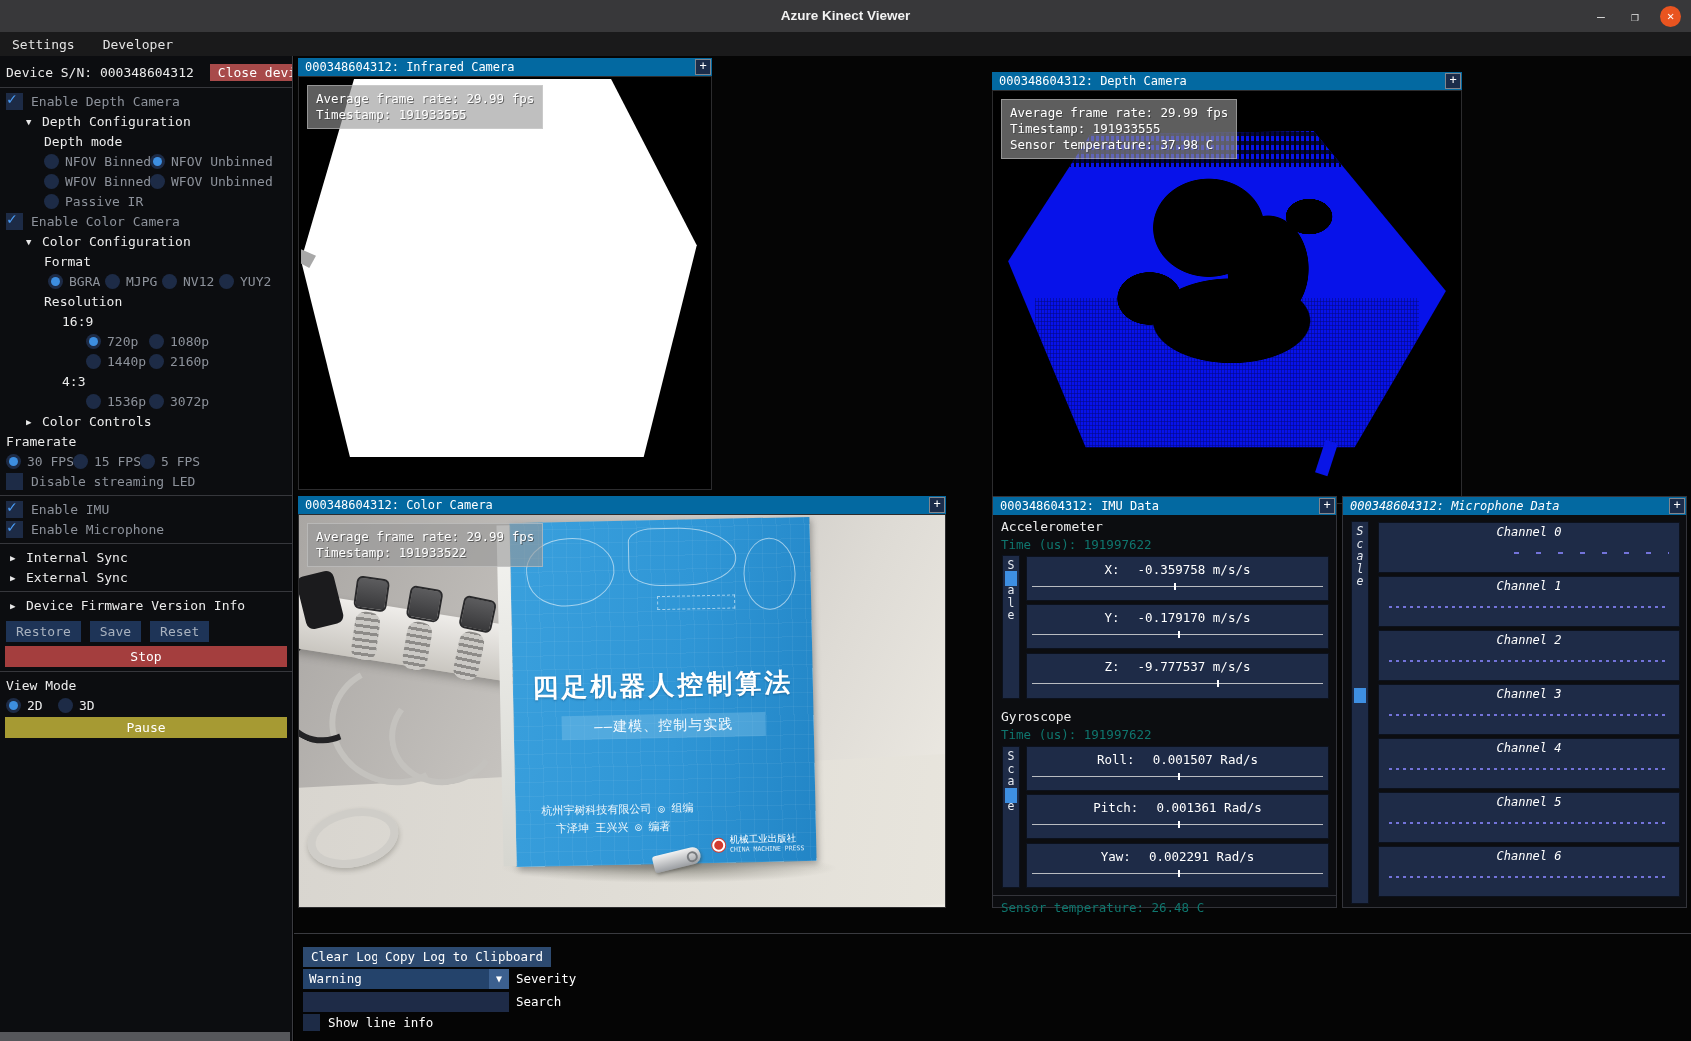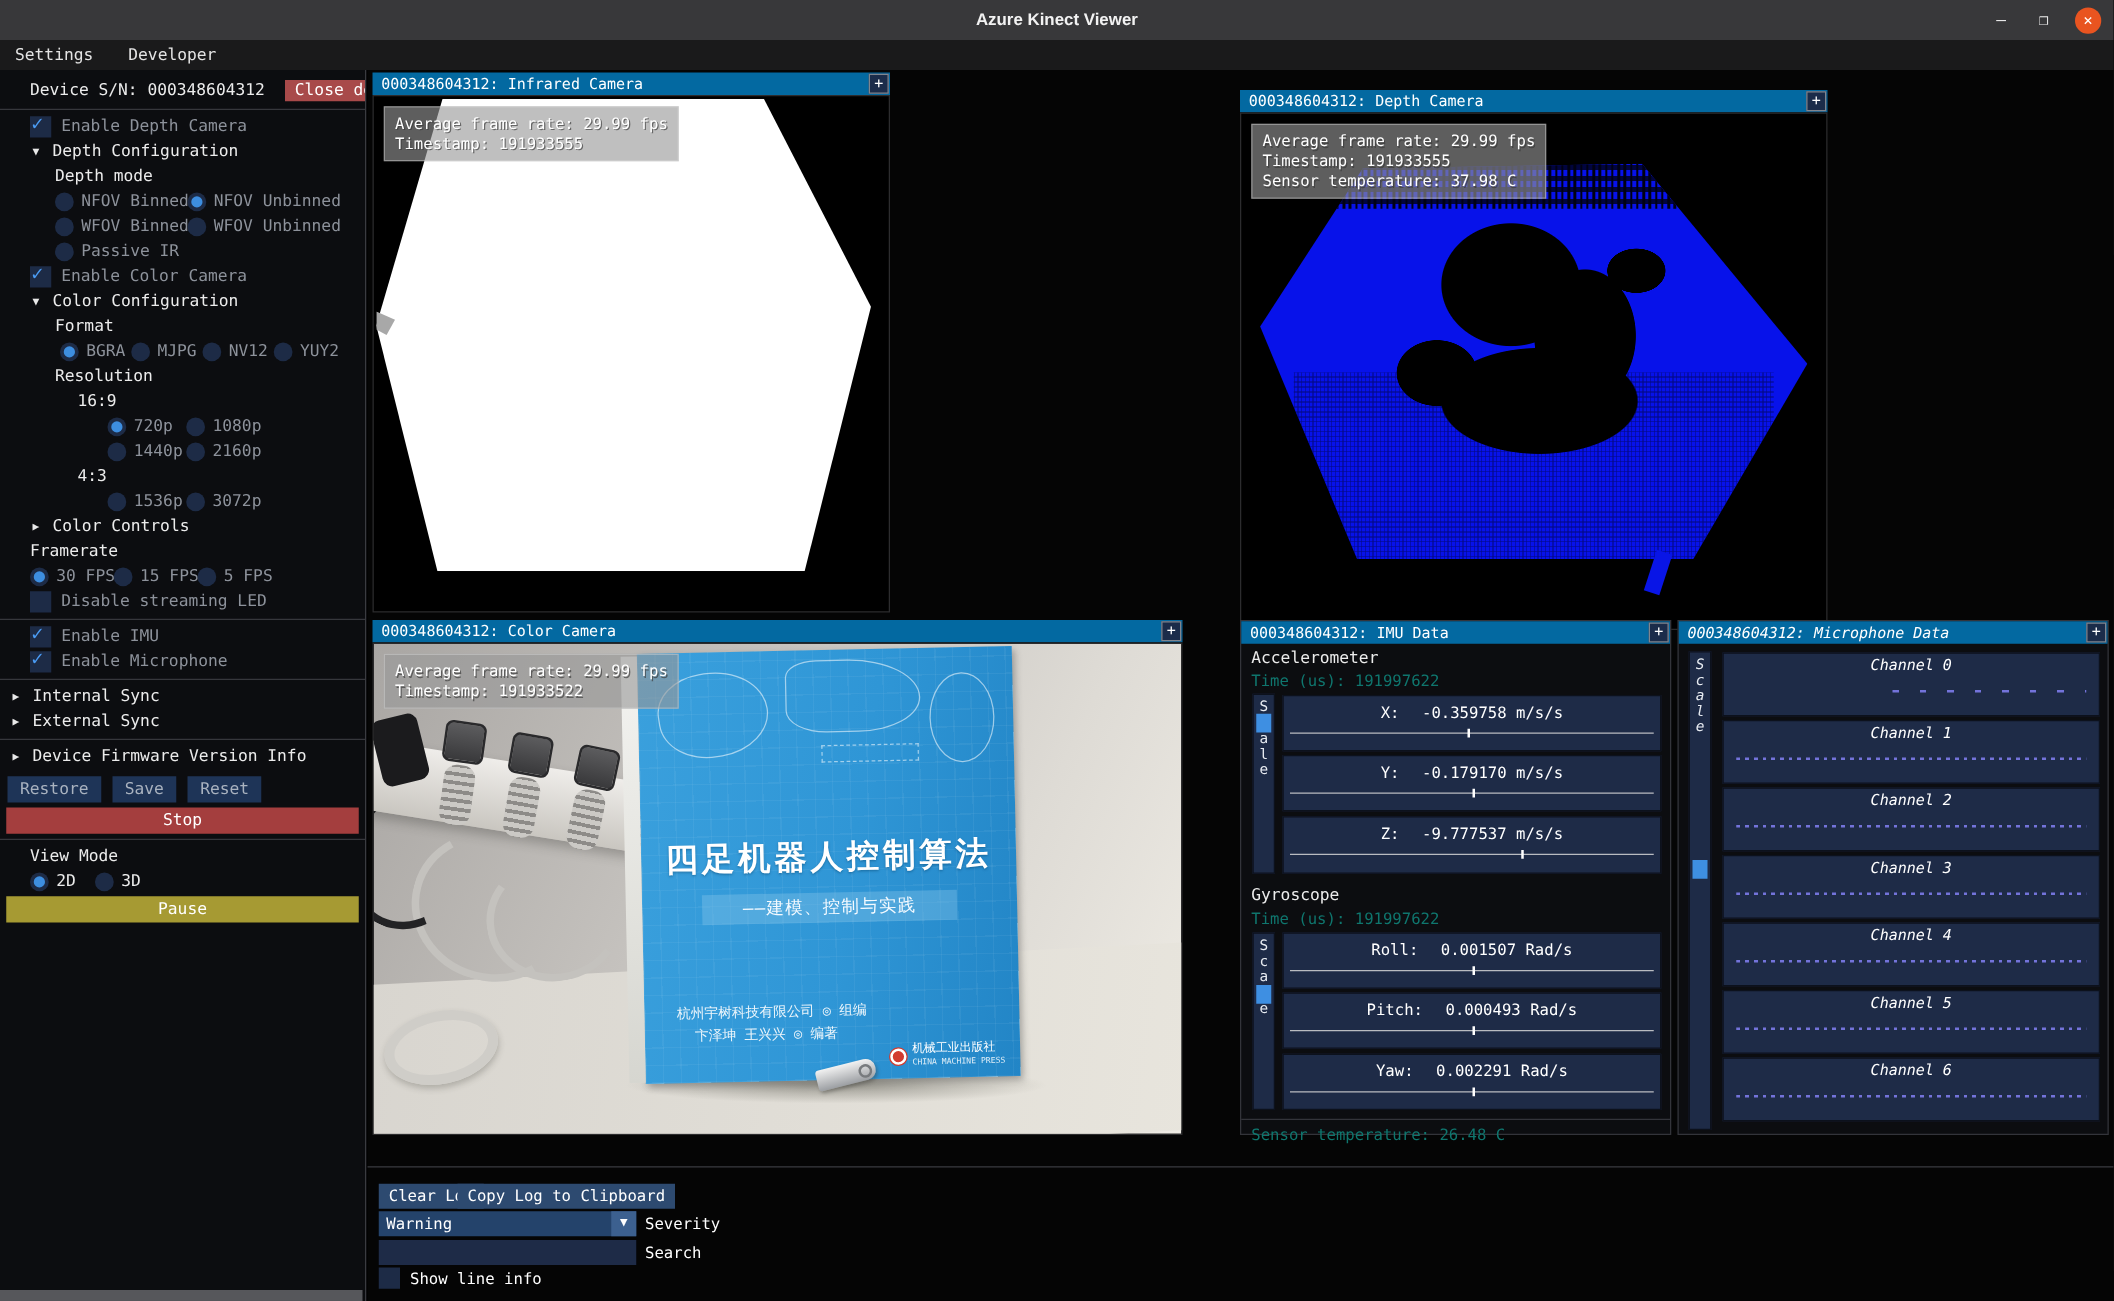--- a/index.html
+++ b/index.html
@@ -13,21 +13,21 @@
   .win-controls { position:absolute; right:10px; top:0; height:32px; display:flex; gap:16px; align-items:center; }
   .wc { color:#e8e8e8; width:18px; text-align:center; font-size:13px; cursor:default; }
   .wc-close { width:21px; height:21px; border-radius:50%; background:#e95420; color:#fff; line-height:21px; font-size:12px; }
 
   
   .menubar { position:absolute; top:32px; left:0; right:0; height:24px; background:#1a1a1b; display:flex; align-items:center; gap:28px; padding-left:12px; }
   .menuitem { color:#e4e4e4; font-size:13px; }
 
   
   .sidebar { position:absolute; top:56px; left:0; width:293px; bottom:0; background:#0c0d10; border-right:1px solid #3a3b40; color:#e9e9e9; font-size:13px; padding-top:4px; overflow:hidden; }
-  .srow { display:flex; align-items:center; height:19px; margin-bottom:1px; padding-left:24px; white-space:nowrap; }
+  .srow { display:flex; align-items:center; height:19px; margin-bottom:1px; padding-left:6px; white-space:nowrap; }
   .dim { color:#8d929b; }
   .bright { color:#ececec; }
   .sep { height:1px; background:#36373c; margin:4px 0; }
   .arrow { width:16px; color:#e9e9e9; font-size:9px; flex:none; }
   .opt { display:flex; align-items:center; gap:6px; flex:none; }
   .radio { width:15px; height:15px; border-radius:50%; background:#1d2b46; flex:none; position:relative; }
   .radio.sel::after { content:""; position:absolute; inset:3px; border-radius:50%; background:#3d8ee0; }
   .cb { width:17px; height:17px; background:#1d2b46; flex:none; position:relative; margin-right:8px; }
   .cb .check { position:absolute; left:1px; top:-4px; color:#4a9cf5; font-size:16px; font-weight:bold; }
   .i1 { padding-left:26px; } .i2 { padding-left:44px; } .i3 { padding-left:62px; } .i4 { padding-left:86px; } .if { padding-left:48px; }
@@ -479,21 +479,21 @@
         <div class="mrow">
             <span>Roll:</span>
             <span>0.001507 Rad/s</span>
           </div>
         <div class="mline"></div>
           <div class="mtick"></div>
       </div>
       <div class="meter" style="top:297px">
         <div class="mrow">
             <span>Pitch:</span>
-            <span>0.000493 Rad/s</span>
+            <span>0.001361 Rad/s</span>
           </div>
         <div class="mline"></div>
           <div class="mtick"></div>
       </div>
       <div class="meter" style="top:346px">
         <div class="mrow">
             <span>Yaw:</span>
             <span>0.002291 Rad/s</span>
           </div>
         <div class="mline"></div>
@@ -537,21 +537,21 @@
           <div class="wave"></div>
       </div>
       <div class="chan" style="top:349px">
         <div class="clabel">Channel 6</div>
           <div class="wave"></div>
       </div>
     </div>
 
     <div class="log-sep"></div>
     <div class="logbtn" style="left:9px; top:891px;">Clear Log</div>
-    <div class="logbtn" style="left:72px; top:891px;">Copy Log to Clipboard</div>
+    <div class="logbtn" style="left:83px; top:891px;">Copy Log to Clipboard</div>
     <div class="sevbox">
       <span>Warning</span>
       <span class="sevarrow">▼</span>
     </div>
     <div class="loglabel" style="top:913px">Severity</div>
     <input class="searchbox" type="text" style="">
     <div class="loglabel" style="top:936px">Search</div>
     <span class="cb licb"></span>
     <div class="lilabel">Show line info</div>
   </div>

